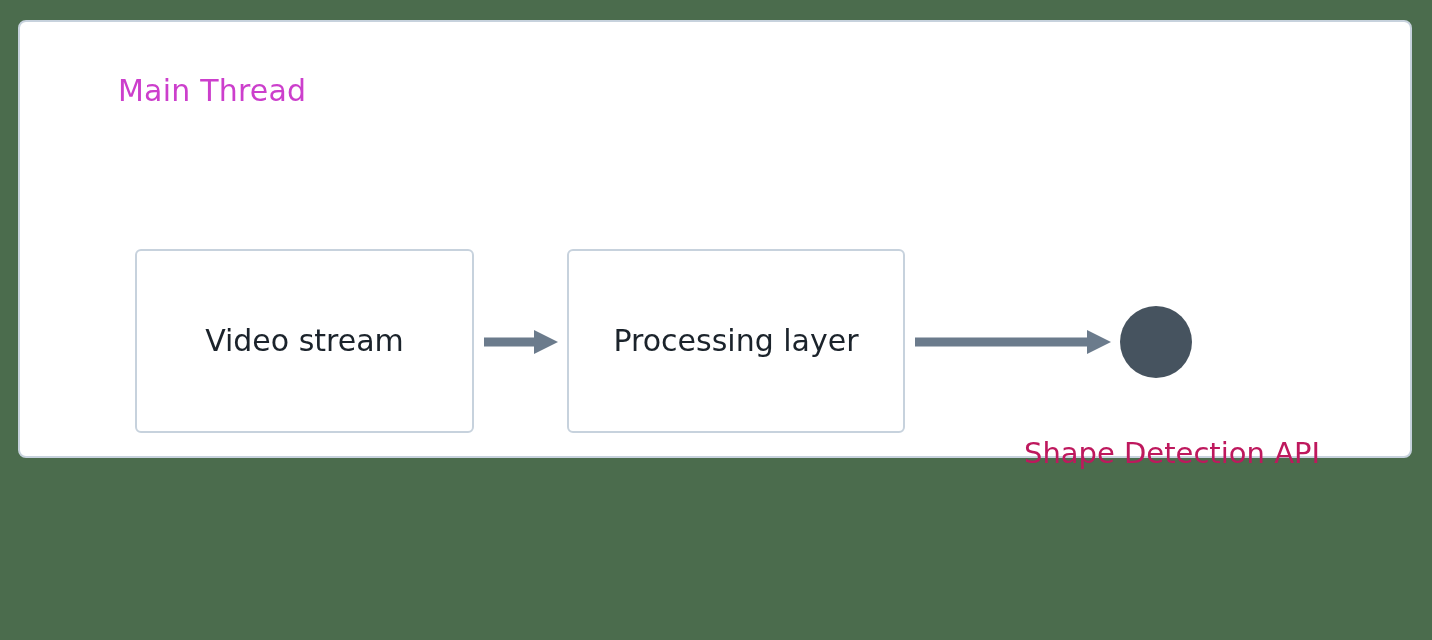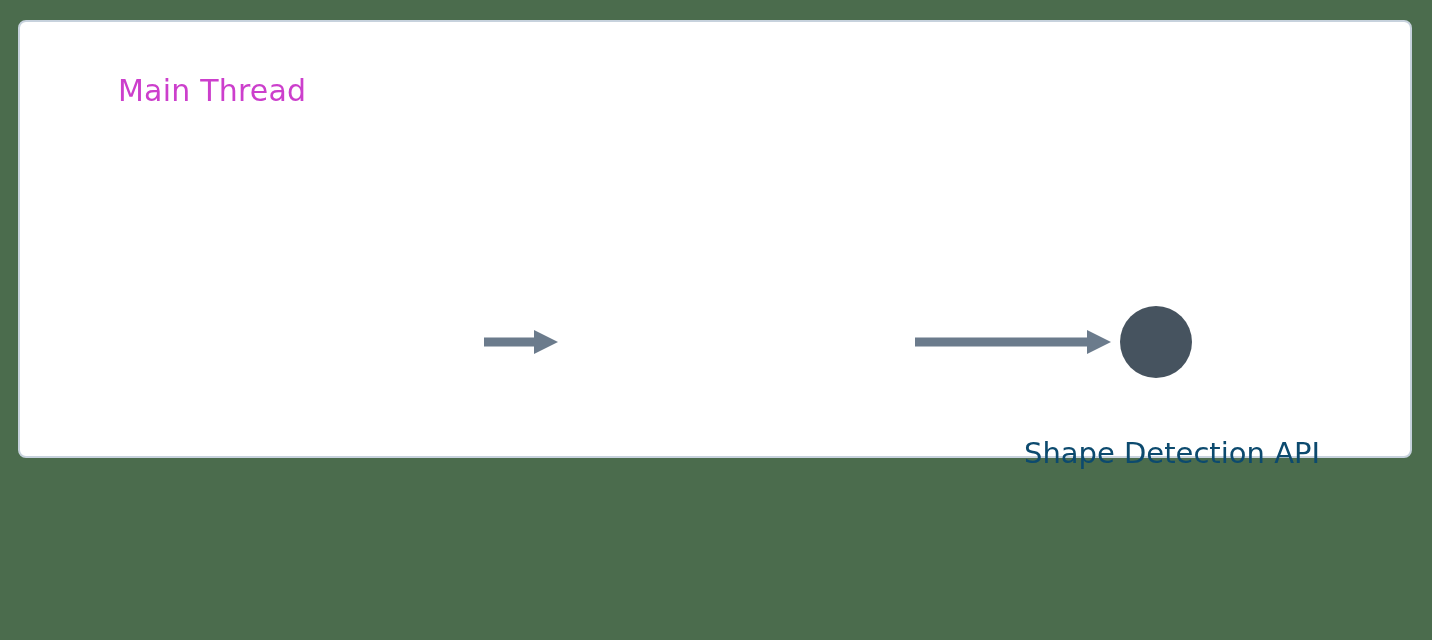--- a/index.html
+++ b/index.html
@@ -85,21 +85,21 @@
     border-radius: 50%;
     background: #46535f;
   }
 
   .circle-caption {
     position: absolute;
     left: 1004px;
     top: 417px;
     font-size: 29px;
     line-height: 1;
-    color: #0c4a6e;
+    color: #be185d;
     white-space: nowrap;
   }
 
   
   .arrow {
     position: absolute;
     height: 30px;
     display: block;
     overflow: visible;
   }
@@ -108,26 +108,32 @@
 </style>
 </head>
 <body>
 
 <div id="stage">
 
   <div class="thread-panel">
 
     <div class="thread-title">Main Thread</div>
 
+    <div class="node-box" id="node-video">
+      <span class="node-label">Video stream</span>
+    </div>
 
     <svg class="arrow" id="arrow-1" viewBox="0 0 78 30">
       <path d="M 2 15 L 56 15" stroke="#6b7b8c" stroke-width="9" stroke-linecap="butt" fill="none"></path>
       <path d="M 52 3 L 76 15 L 52 27 Z" fill="#6b7b8c"></path>
     </svg>
 
+    <div class="node-box" id="node-processing">
+      <span class="node-label">Processing layer</span>
+    </div>
 
     <svg class="arrow" id="arrow-2" viewBox="0 0 200 30">
       <path d="M 2 15 L 178 15" stroke="#6b7b8c" stroke-width="9" stroke-linecap="butt" fill="none"></path>
       <path d="M 174 3 L 198 15 L 174 27 Z" fill="#6b7b8c"></path>
     </svg>
 
     <div class="circle-node"></div>
 
     <div class="circle-caption">Shape Detection API</div>
 

